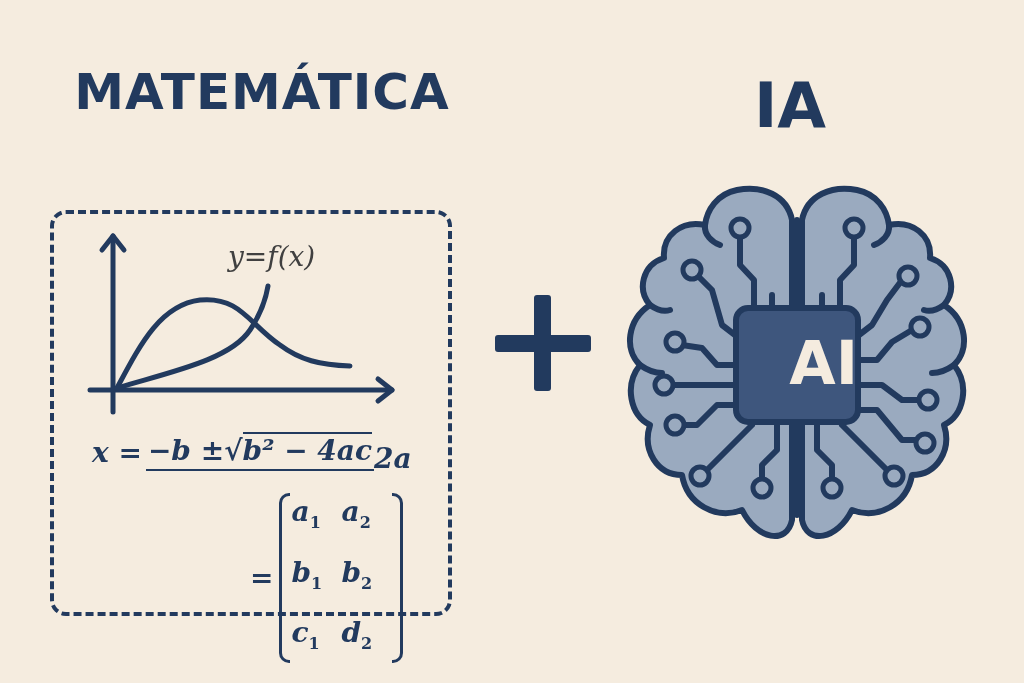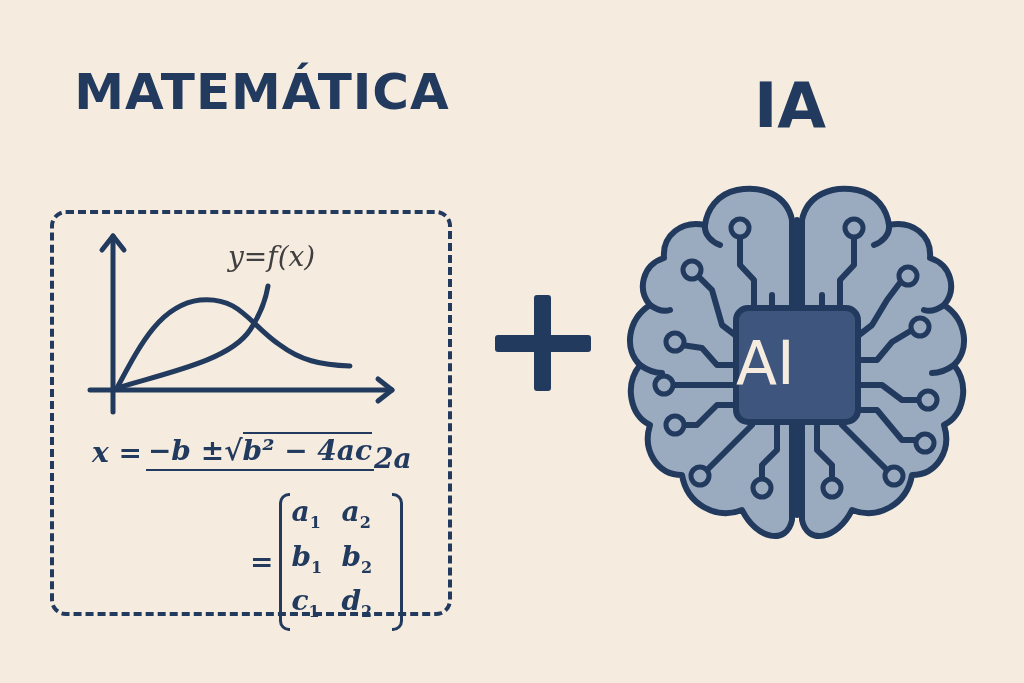--- a/index.html
+++ b/index.html
@@ -42,38 +42,38 @@
   .frac .den { padding-top: 12px; font-weight: bold; }
   .sqrt-bar { border-top: 2px solid #223A5E; }
   .matrix-row {
     position: absolute; left: 250px; top: 493px;
     display: flex; align-items: center;
     font-family: "DejaVu Serif", serif; font-style: italic; font-size: 28px; color: #223A5E;
   }
   .matrix-row .eq { font-style: normal; margin-right: 6px; font-weight: bold; }
   .matrix {
     position: relative; display: grid; grid-template-columns: 50px 50px;
-    row-gap: 0; padding: 2px 12px;
+    row-gap: 16px; padding: 2px 12px;
   }
   .matrix::before, .matrix::after {
     content: ""; position: absolute; top: 0; bottom: 0; width: 8px;
     border: 3px solid #223A5E;
   }
   .matrix::before { left: 0; border-right: none; border-radius: 10px 0 0 10px; }
   .matrix::after { right: 0; border-left: none; border-radius: 0 10px 10px 0; }
   .matrix .cell { font-weight: bold; line-height: 34px; }
   .matrix sub { font-size: 16px; font-style: normal; }
   .plus { position: absolute; left: 495px; top: 295px; width: 96px; height: 96px; }
   .plus .h { position: absolute; left: 0; top: 40px; width: 96px; height: 17px; background: #223A5E; border-radius: 3px; }
   .plus .v { position: absolute; left: 39px; top: 0; width: 17px; height: 96px; background: #223A5E; border-radius: 3px; }
   svg.brain { position: absolute; left: 612px; top: 180px; }
   .chip-label {
     position: absolute; left: 736px; top: 326px; width: 122px;
-    text-align: left; font-family: "DejaVu Sans", sans-serif;
-    font-weight: normal; font-size: 60px; line-height: 74px; color: #F5ECDF;
+    text-align: right; font-family: "DejaVu Sans", sans-serif;
+    font-weight: bold; font-size: 60px; line-height: 74px; color: #F5ECDF;
   }
 </style>
 </head>
 <body>
 
 <div class="title-left">
   <span>MATEMÁTICA</span>
 </div>
 
 <div class="math-box"></div>

